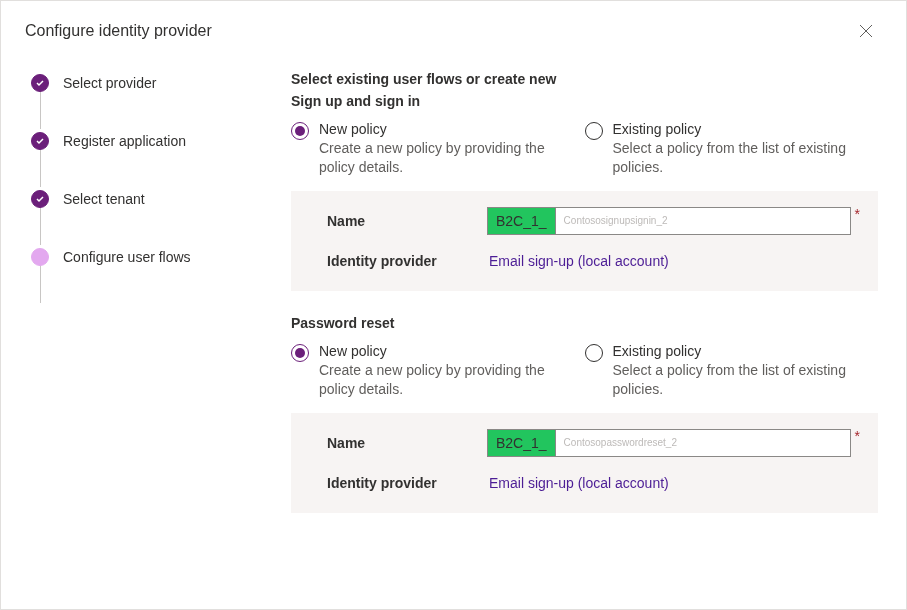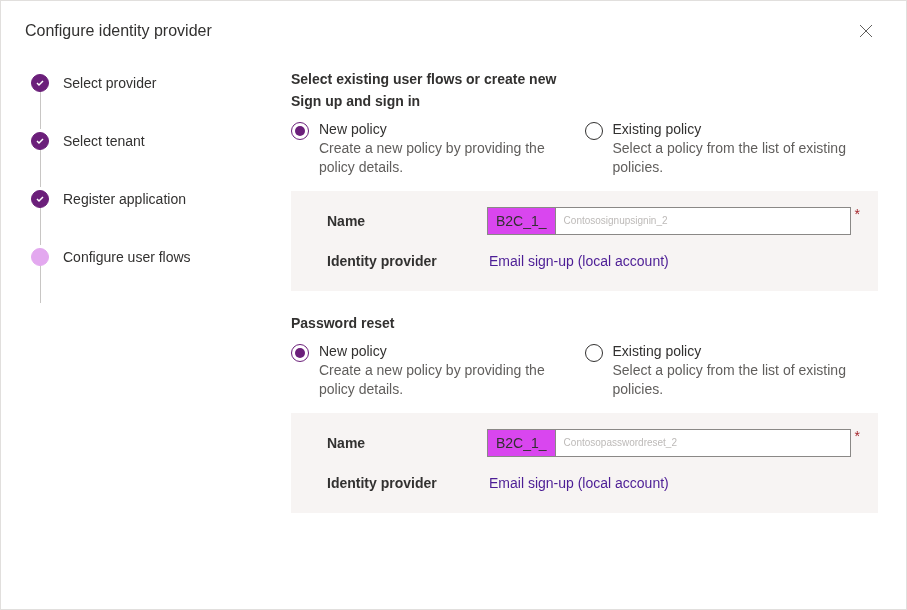--- a/index.html
+++ b/index.html
@@ -94,21 +94,21 @@
     background: #f7f4f3;
     padding: 14px 18px 14px 36px;
     margin-bottom: 24px;
   }
   .form-row { display: flex; align-items: center; min-height: 32px; margin-bottom: 8px; }
   .form-row:last-child { margin-bottom: 0; }
   .form-label { width: 160px; flex-shrink: 0; color: #323130; }
   .form-label.bold { font-weight: 600; }
   .input-wrap { flex: 1; position: relative; display: flex; }
   .prefix {
-    background: #d946ef;
+    background: #22c55e;
     border: 1px solid #8a8886;
     border-right: none;
     padding: 5px 8px;
     color: #323130;
     font-size: 14px;
   }
   .text-input {
     flex: 1; border: 1px solid #8a8886;
     padding: 5px 8px; font-size: 10px;
     font-family: inherit; color: #bdbab8;
@@ -145,30 +145,30 @@
         </div>
         <span class="step-label">Select provider</span>
         <div class="step-line"></div>
       </div>
       <div class="step done">
         <div class="step-dot done">
           <svg width="10" height="10" viewBox="0 0 10 10" fill="none">
               <path d="M2 5 L4 7 L8 3" stroke-width="1.5"></path>
             </svg>
         </div>
-        <span class="step-label">Select tenant</span>
+        <span class="step-label">Register application</span>
         <div class="step-line"></div>
       </div>
       <div class="step done">
         <div class="step-dot done">
           <svg width="10" height="10" viewBox="0 0 10 10" fill="none">
               <path d="M2 5 L4 7 L8 3" stroke-width="1.5"></path>
             </svg>
         </div>
-        <span class="step-label">Register application</span>
+        <span class="step-label">Select tenant</span>
         <div class="step-line"></div>
       </div>
       <div class="step current">
         <div class="step-dot current"></div>
         <span class="step-label">Configure user flows</span>
         <div class="step-line"></div>
       </div>
     </div>
 
     <div class="main">

